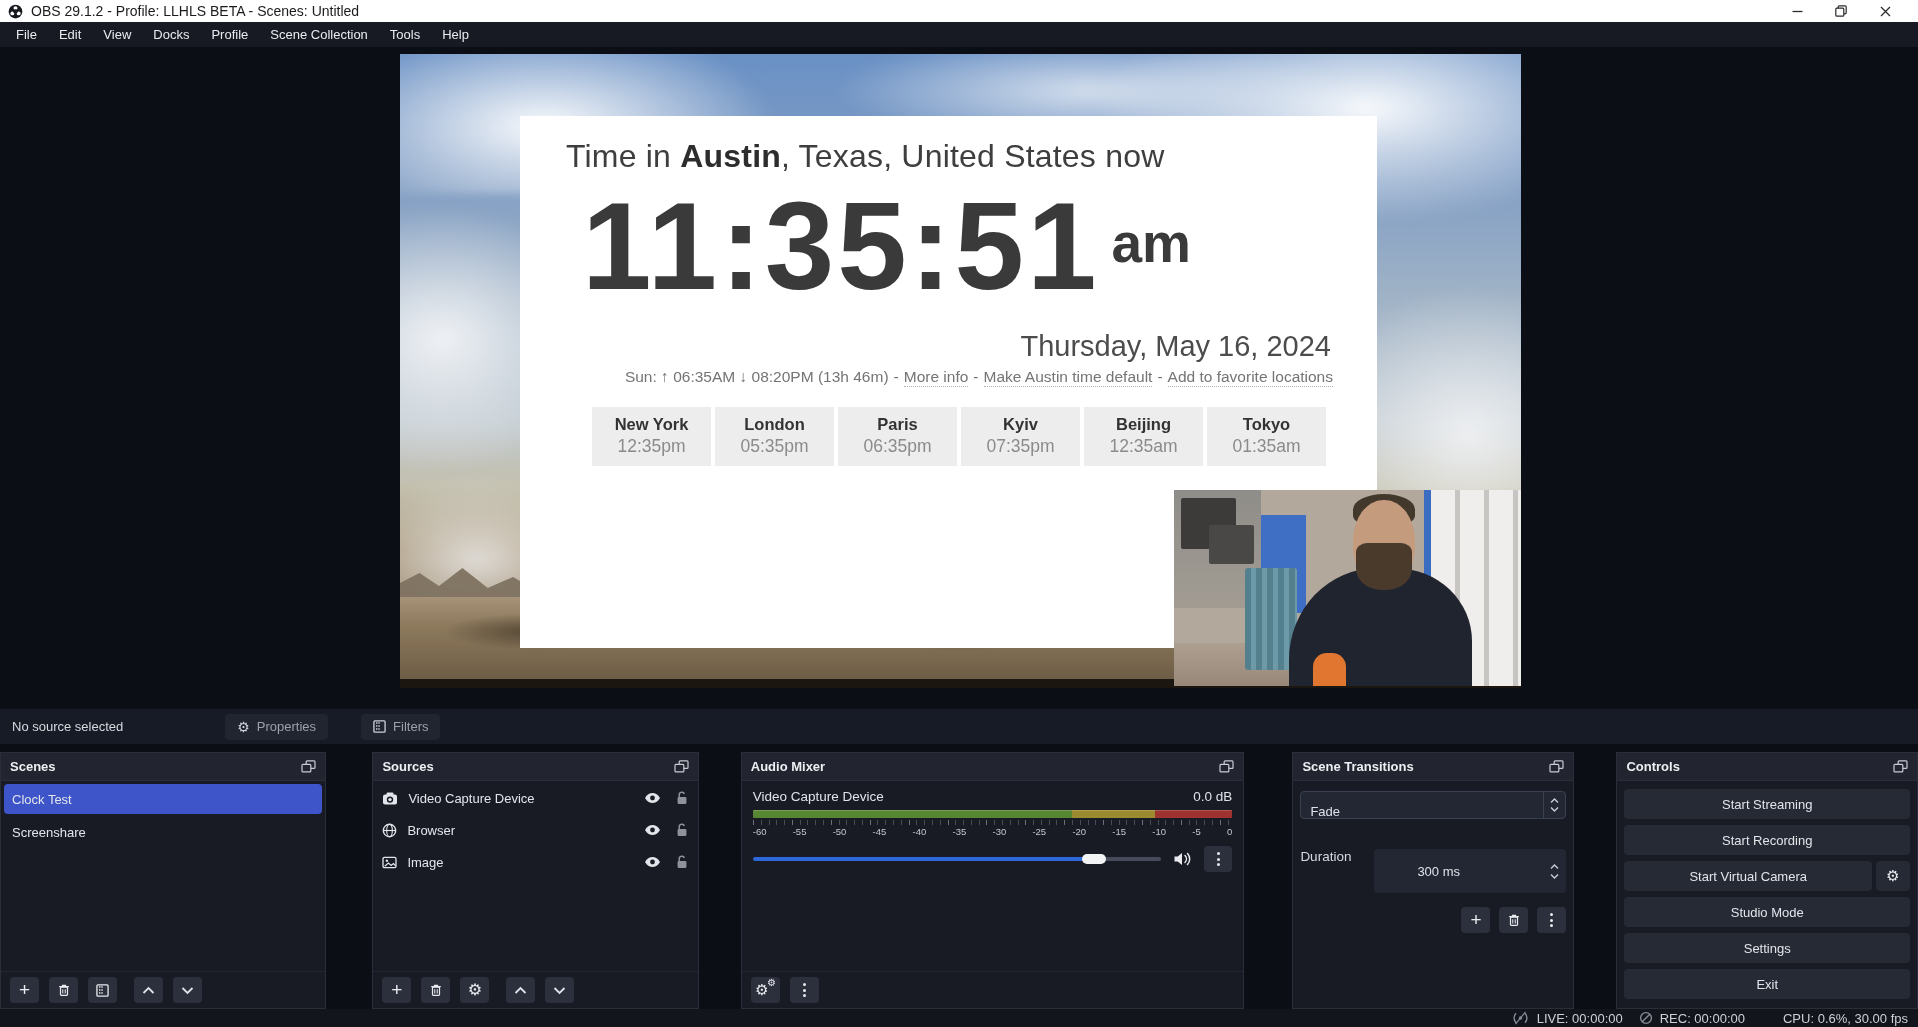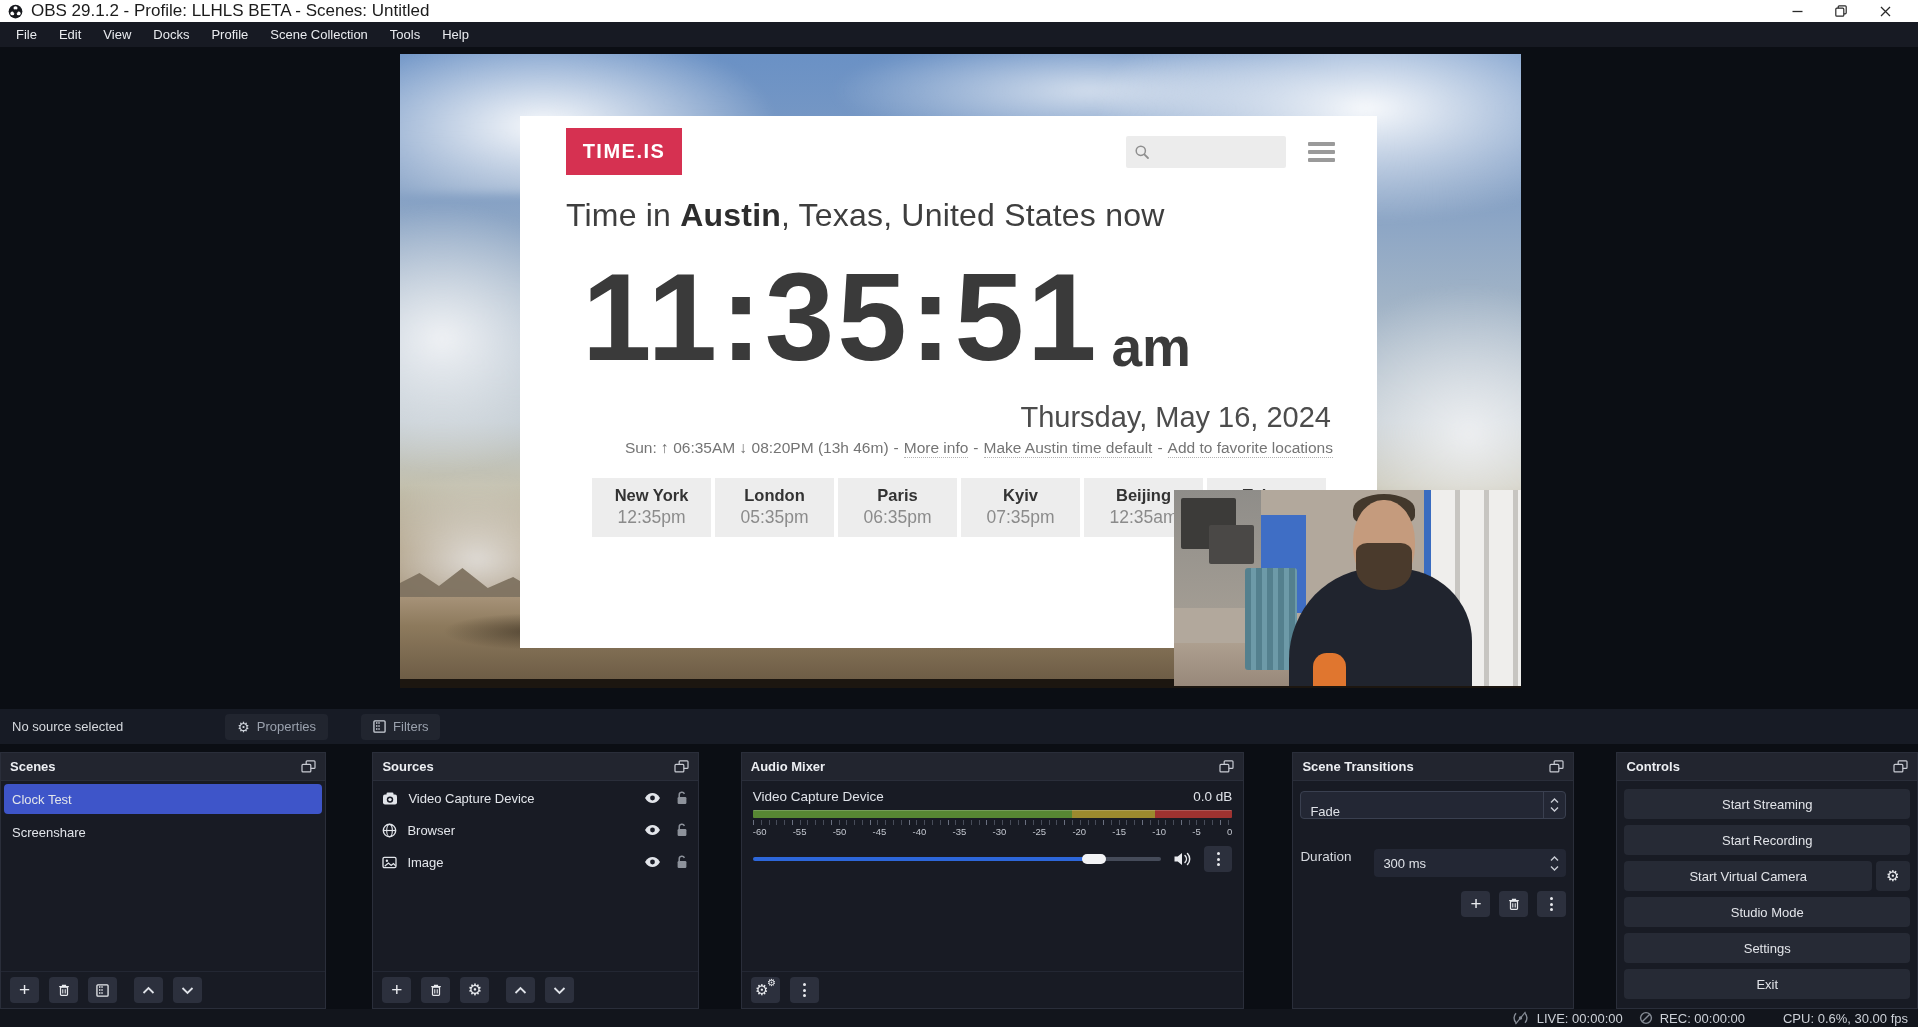--- a/index.html
+++ b/index.html
@@ -5,21 +5,21 @@
   * { margin:0; padding:0; box-sizing:border-box; }
   html,body { background:#0b0e14; }
   body {
     width:1918px; height:1027px; position:relative; overflow:hidden;
     font-family:"Liberation Sans", sans-serif; -webkit-font-smoothing:antialiased;
   }
   svg { display:block; }
 
   
   .titlebar { height:22px; background:#ffffff; display:flex; align-items:center; padding:0 8px; gap:8px; }
-  .title-text { font-size:17px; color:#1b1b1b; }
+  .title-text { font-size:14px; color:#1b1b1b; }
   .win-controls { margin-left:auto; display:flex; align-items:center; gap:30px; padding-right:18px; }
   .win-btn { width:14px; height:14px; display:flex; align-items:center; justify-content:center; }
 
   
   .menubar { height:25px; background:#171a23; display:flex; align-items:center; padding-left:5px; }
   .menu-item { color:#e9ebef; font-size:13px; padding:0 11px; line-height:25px; cursor:default; }
 
   
   .preview { position:absolute; top:47px; left:0; width:1918px; height:662px; background:#0b0e14; }
   .canvas {
@@ -51,21 +51,21 @@
 
   
   .timeis { position:absolute; left:120px; top:62px; width:857px; height:532px; background:#ffffff; }
   .ti-header { display:flex; align-items:center; padding:12px 42px 0 46px; }
   .ti-logo { width:116px; height:47px; background:#d63151; color:#fff; font-size:20px; font-weight:bold; letter-spacing:1.5px; display:flex; align-items:center; justify-content:center; }
   .ti-search { margin-left:auto; width:160px; height:32px; background:#ececec; border-radius:2px; display:flex; align-items:center; padding-left:8px; gap:6px; }
   .ti-burger { margin-left:22px; width:27px; display:flex; flex-direction:column; gap:4px; }
   .ti-burger i { display:block; height:4px; background:#9a9a9a; border-radius:1px; }
   .ti-heading { margin:22px 0 0 46px; font-size:32px; color:#3e3e3e; letter-spacing:.2px; }
   .ti-heading b { color:#2d2d2d; }
-  .ti-clock { margin:20px 0 0 62px; display:flex; align-items:flex-end; }
+  .ti-clock { margin:8px 0 0 62px; display:flex; align-items:center; }
   .ti-time { font-size:125px; line-height:1; font-weight:bold; color:#3a3a3a; letter-spacing:3px; }
   .ti-ampm { font-size:55px; line-height:1; font-weight:bold; color:#3a3a3a; margin:0 0 4px 12px; }
   .ti-date { margin-top:22px; padding-right:46px; text-align:right; font-size:29px; color:#4c4c4c; }
   .ti-sun { margin-top:5px; padding-right:44px; text-align:right; font-size:15.5px; color:#747474; }
   .ti-sun .lnk { border-bottom:1px dotted #b3b3b3; padding-bottom:1px; }
   .ti-sun .sep { margin:0 5px; }
   .ti-cities { margin:21px 0 0 72px; width:734px; display:flex; gap:4px; }
   .ti-city { width:119px; background:#ededed; text-align:center; padding:8px 0 9px; }
   .ti-city .cname { font-size:16.5px; font-weight:bold; color:#333; }
   .ti-city .ctime { font-size:17.5px; color:#8b8b8b; margin-top:2px; }
@@ -141,21 +141,21 @@
   .dbl-gear .g1 { position:absolute; left:0; top:2px; font-size:15px; }
   .dbl-gear .g2 { position:absolute; right:-1px; top:-3px; font-size:10px; }
 
   
   .tr-body { padding:10px 7px 0 7px; }
   .tr-select { height:28px; background:#232734; border:1px solid #3a4050; border-radius:4px; display:flex; align-items:center; }
   .tr-select-label { flex:1; padding-left:9px; font-size:13px; color:#dfe2e8;margin-top:12px; }
   .tr-chev { width:22px; align-self:stretch; border-left:1px solid #3a4050; display:flex; flex-direction:column; align-items:center; justify-content:center; gap:2px; }
   .tr-dur-row { margin-top:30px; display:flex; }
   .tr-dur-label { font-size:13.5px; color:#d6d9df; width:62px; }
-  .tr-spin { flex:1; margin-left:12px; height:28px; background:#232734; border-radius:4px; display:flex; align-items:center; }
+  .tr-spin { flex:1; margin-left:12px; height:44px; background:#232734; border-radius:4px; display:flex; align-items:center;padding-left:34px; }
   .tr-spin-val { flex:1; padding-left:9px; font-size:13px; color:#dfe2e8; }
   .tr-spin-btns { width:24px; display:flex; flex-direction:column; align-items:center; gap:3px; }
   .tr-btn-row { margin-top:14px; display:flex; justify-content:flex-end; gap:9px; }
 
   
   .ctl-body { padding:8px 7px 0 7px; display:flex; flex-direction:column; gap:6px; }
   .ctl-btn { height:30px; border-radius:4px; background:#262a35; display:flex; align-items:center; justify-content:center; font-size:13px; color:#e2e4e9; }
   .ctl-vcam-row { display:flex; gap:4px; }
   .ctl-vcam-row .ctl-btn { flex:1; }
   .ctl-gear-btn { width:34px; height:30px; border-radius:4px; background:#262a35; display:flex; align-items:center; justify-content:center; }
@@ -219,36 +219,20 @@
     <div class="cloud cloud-2"></div>
     <div class="cloud cloud-3"></div>
     <div class="cloud cloud-4"></div>
     <div class="cloud cloud-5"></div>
     <div class="cloud cloud-6"></div>
     <div class="mountains"></div>
     <div class="desert"></div>
     <div class="canvas-shadow"></div>
 
     <div class="timeis">
-      <div class="ti-header">
-        <div class="ti-logo">TIME.IS</div>
-        <div class="ti-search">
-          <span>
-            <svg width="16" height="16" viewBox="0 0 16 16" fill="none">
-                <circle cx="6.8" cy="6.8" r="4.6" stroke="#8f8f8f" stroke-width="1.5"></circle>
-                <path d="M10.3 10.3L14 14" stroke="#8f8f8f" stroke-width="1.8" stroke-linecap="round"></path>
-              </svg>
-          </span>
-        </div>
-        <div class="ti-burger">
-            <i></i>
-            <i></i>
-            <i></i>
-          </div>
-      </div>
       <div class="ti-heading"><span>Time in </span><b>Austin</b><span>, Texas, United States now</span></div>
       <div class="ti-clock">
         <span class="ti-time">11:35:51</span>
         <span class="ti-ampm">am</span>
       </div>
       <div class="ti-date">Thursday, May 16, 2024</div>
       <div class="ti-sun">
         <span>Sun: ↑ 06:35AM ↓ 08:20PM (13h 46m)</span><span class="sep">-</span><span class="lnk">More info</span><span class="sep">-</span><span class="lnk">Make Austin time default</span><span class="sep">-</span><span class="lnk">Add to favorite locations</span>
       </div>
       <div class="ti-cities">

